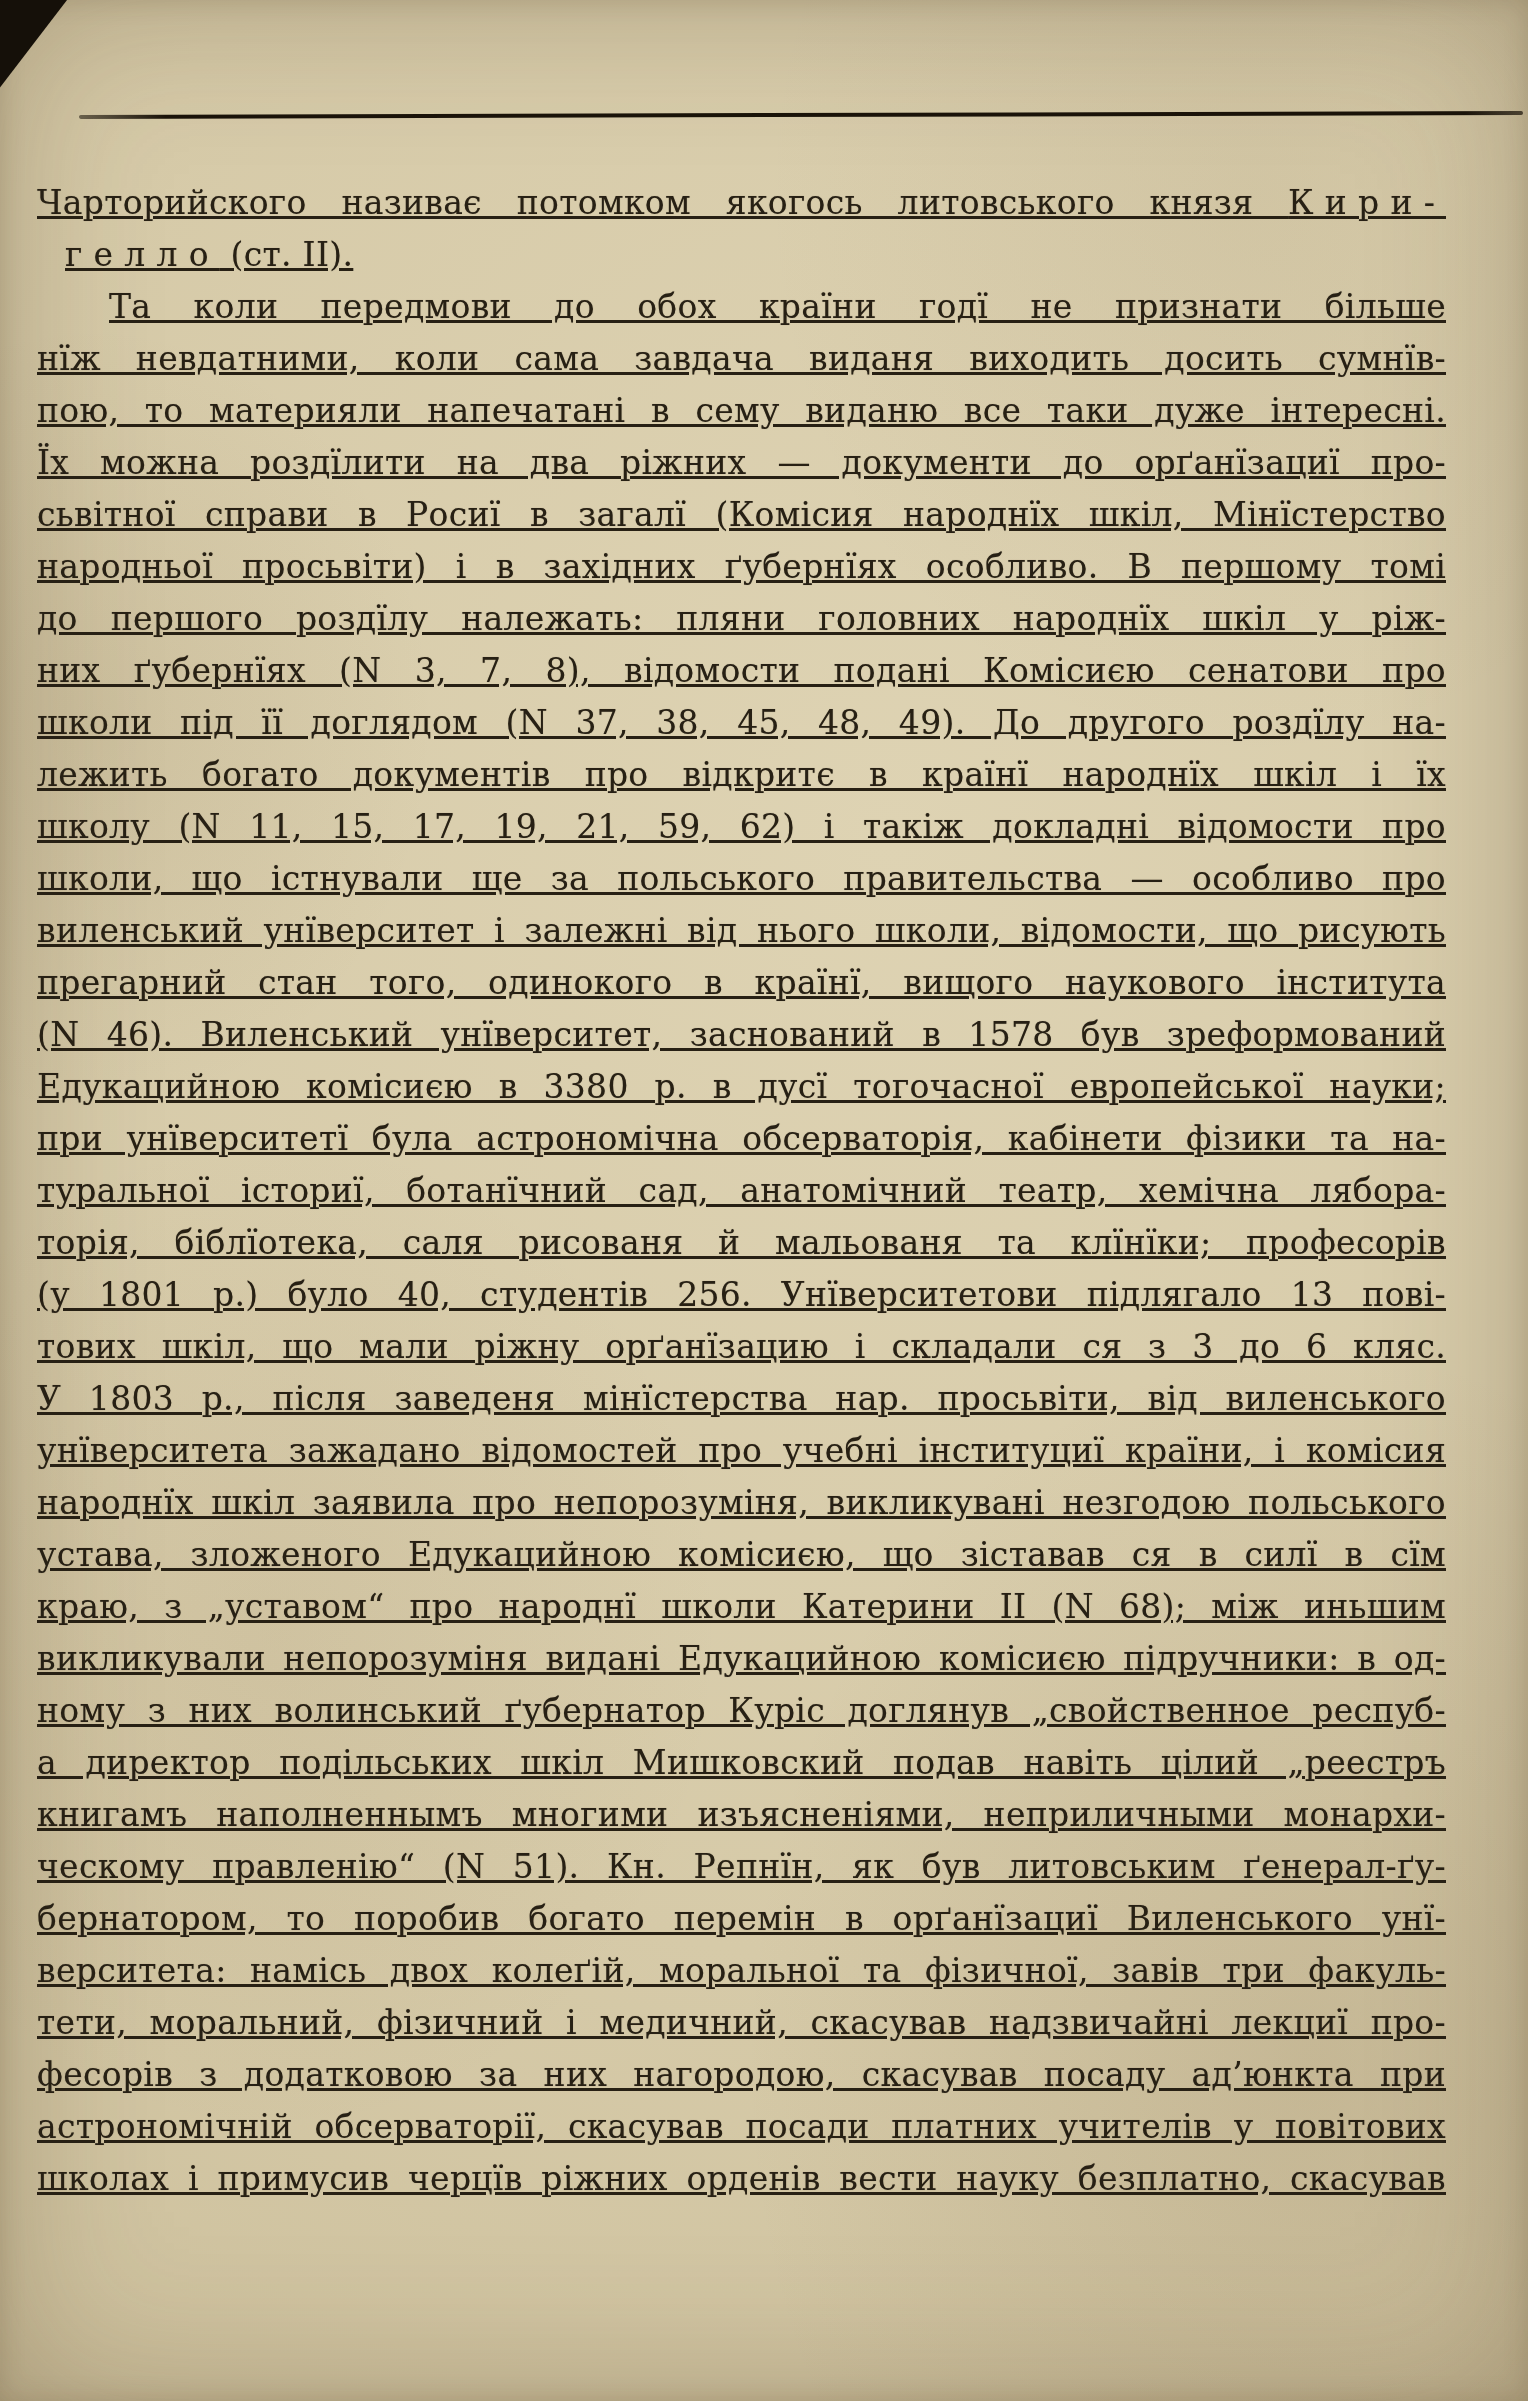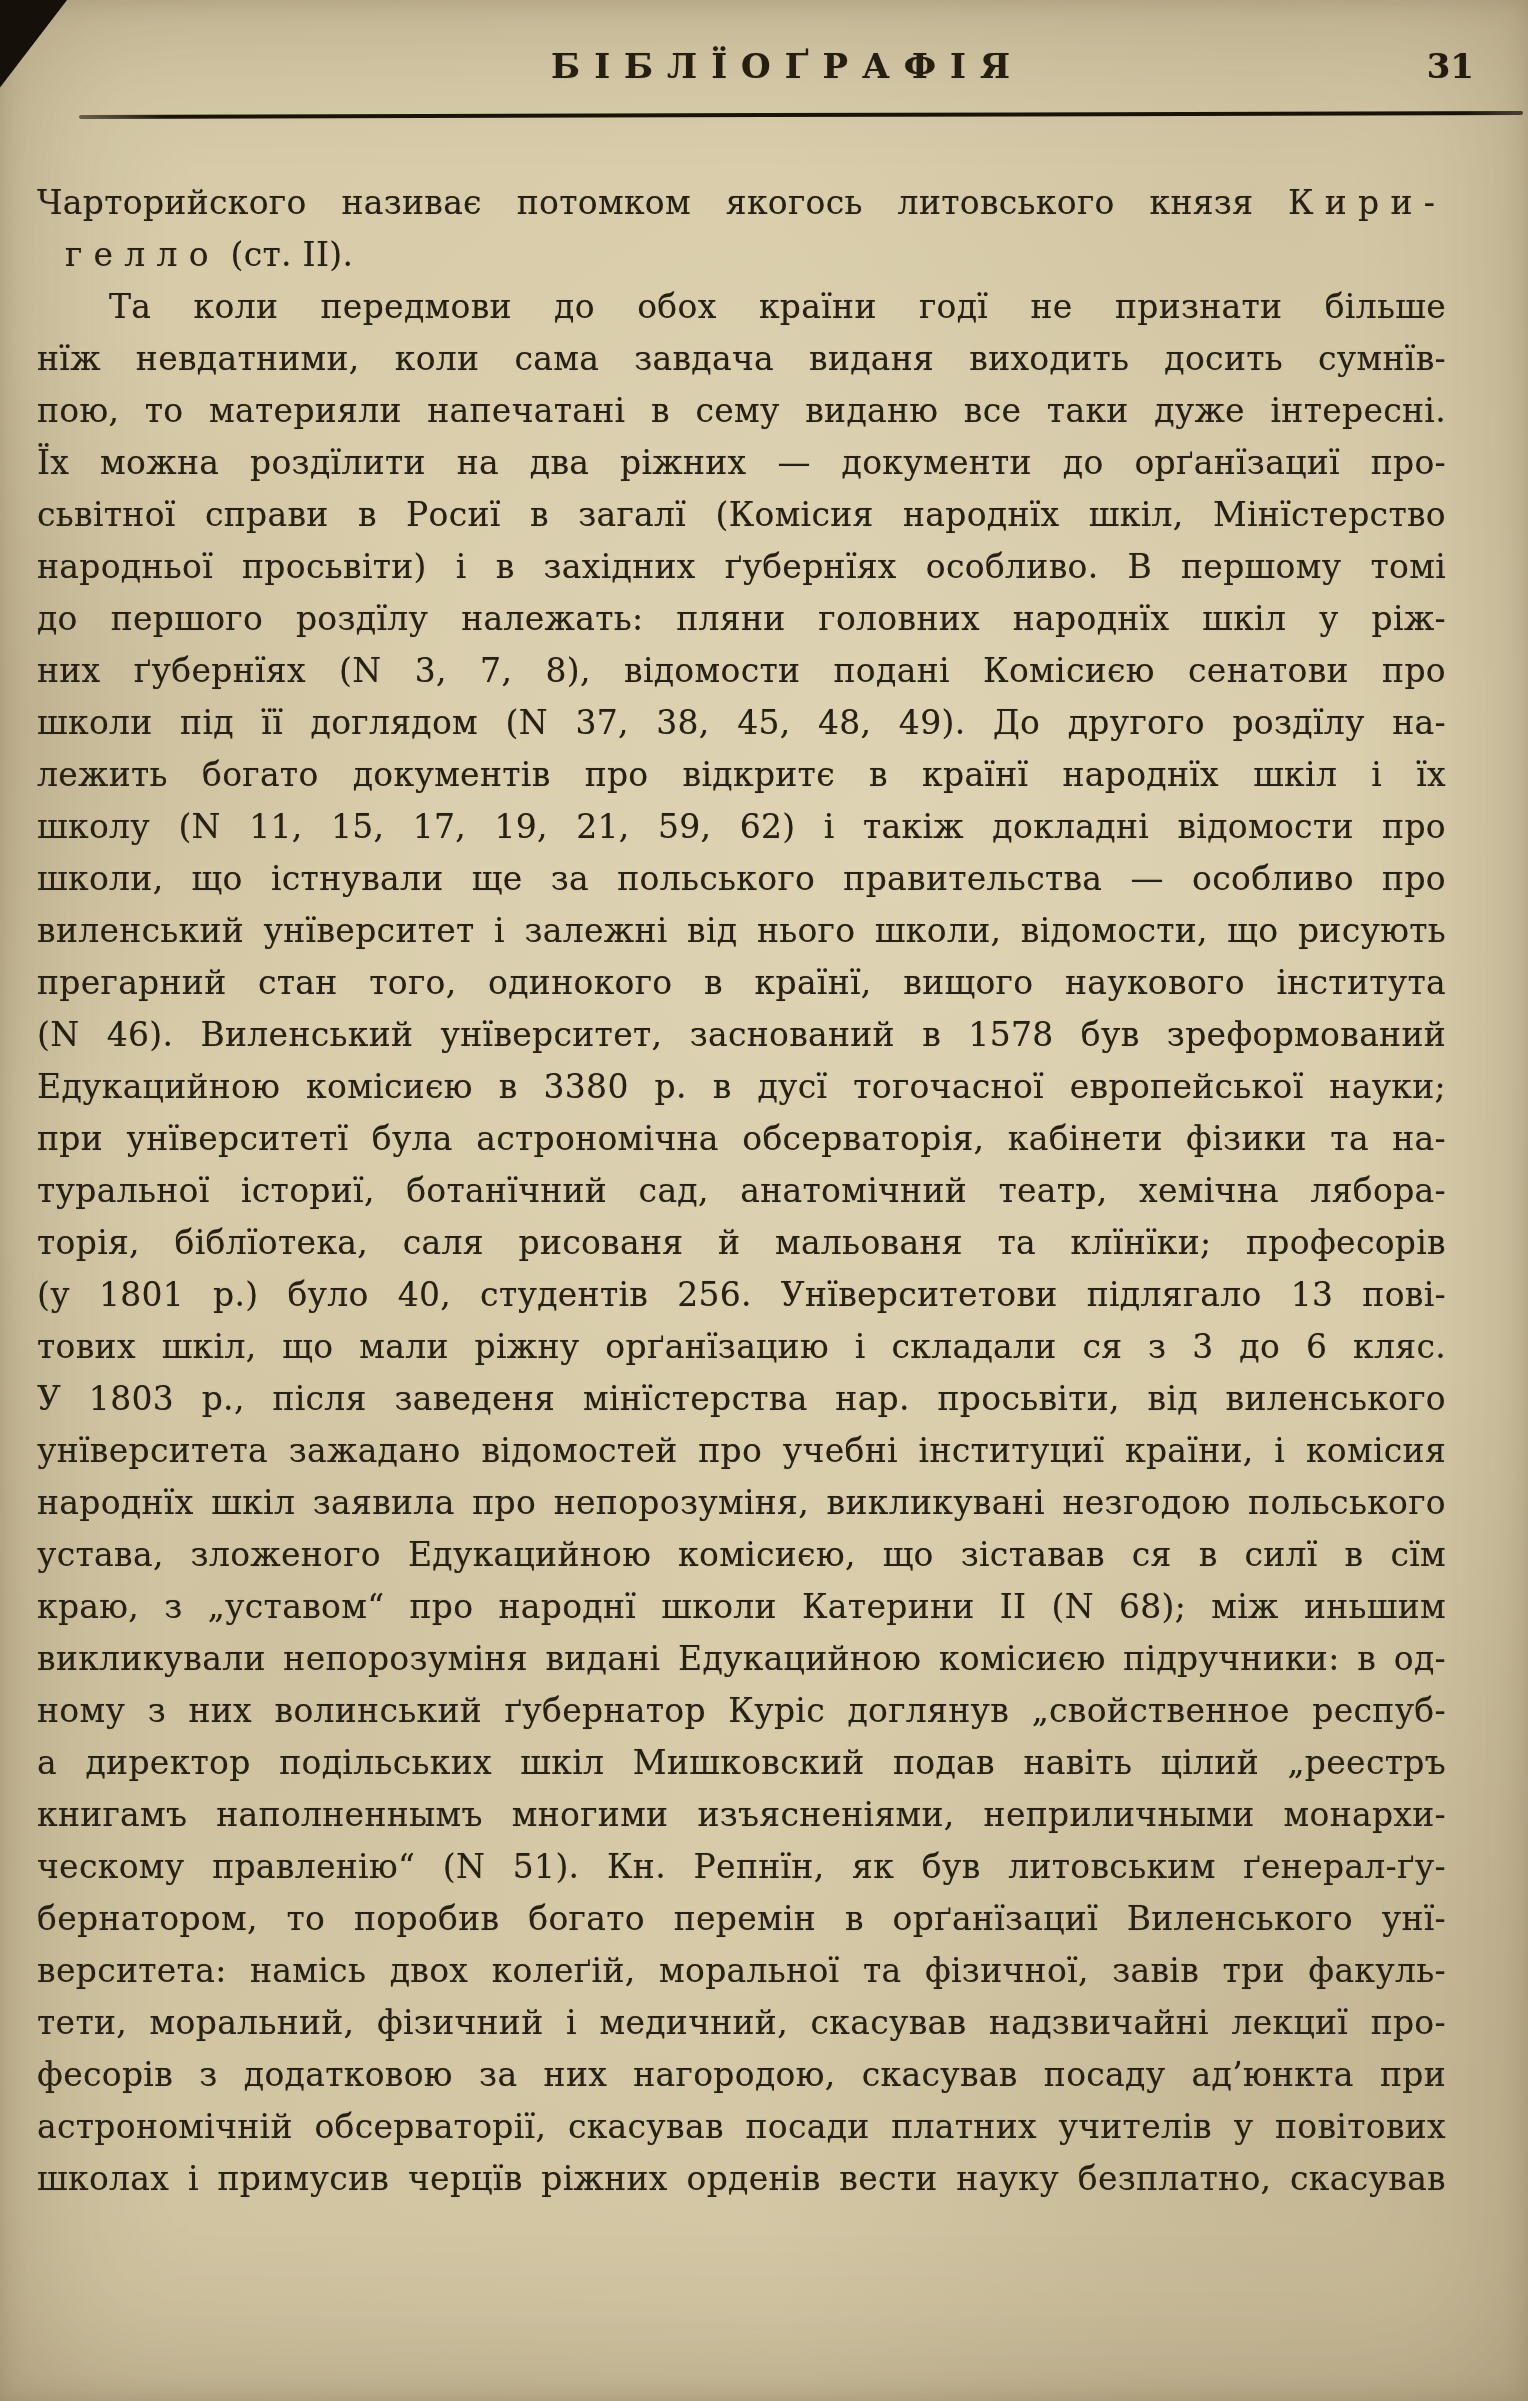--- a/index.html
+++ b/index.html
@@ -51,43 +51,40 @@
   }
   .header-rule{
     position:absolute;top:113px;left:79px;width:1444px;height:3.7px;z-index:2;
     background:linear-gradient(to right, rgba(26,19,9,.55), #1a1309 6%, #1a1309 96%, rgba(26,19,9,.7));
     border-radius:1.8px;
     transform:rotate(-0.15deg);
   }
   .body-text{
     position:absolute;top:177px;left:37px;width:1409px;z-index:2;
     color:#272014;
+    text-decoration:underline;
   }
   .line{
     font-size:33px;
     line-height:52px;
     letter-spacing:0.3px;
     text-align:justify;
     text-align-last:justify;
     text-shadow:0 0 0.9px rgba(39,32,20,.35);
   }
   .line.nojust{text-align:left;text-align-last:left;margin-left:28px;}
   .line.indent{text-indent:72px;}
   .sp{letter-spacing:.34em;}
 </style>
 </head>
 <body>
 
 <div class="page">
   <div class="corner-mark"></div>
 
-  <div class="header-row">
-    <div class="page-title">БІБЛЇОҐРАФІЯ</div>
-    <div class="page-number">31</div>
-  </div>
 
   <div class="header-rule"></div>
 
   <div class="body-text">
       <div class="line"><span class="">Чарторийского називає потомком якогось литовського князя </span><span class="sp">Кири-</span></div>
       <div class="line nojust"><span class="sp">гелло</span><span class=""> (ст. II).</span></div>
       <div class="line indent">Та коли передмови до обох країни годї не признати більше</div>
       <div class="line">нїж невдатними, коли сама завдача виданя виходить досить сумнїв-</div>
       <div class="line">пою, то материяли напечатані в сему виданю все таки дуже інтересні.</div>
       <div class="line">Їх можна роздїлити на два ріжних — документи до орґанїзациї про-</div>

